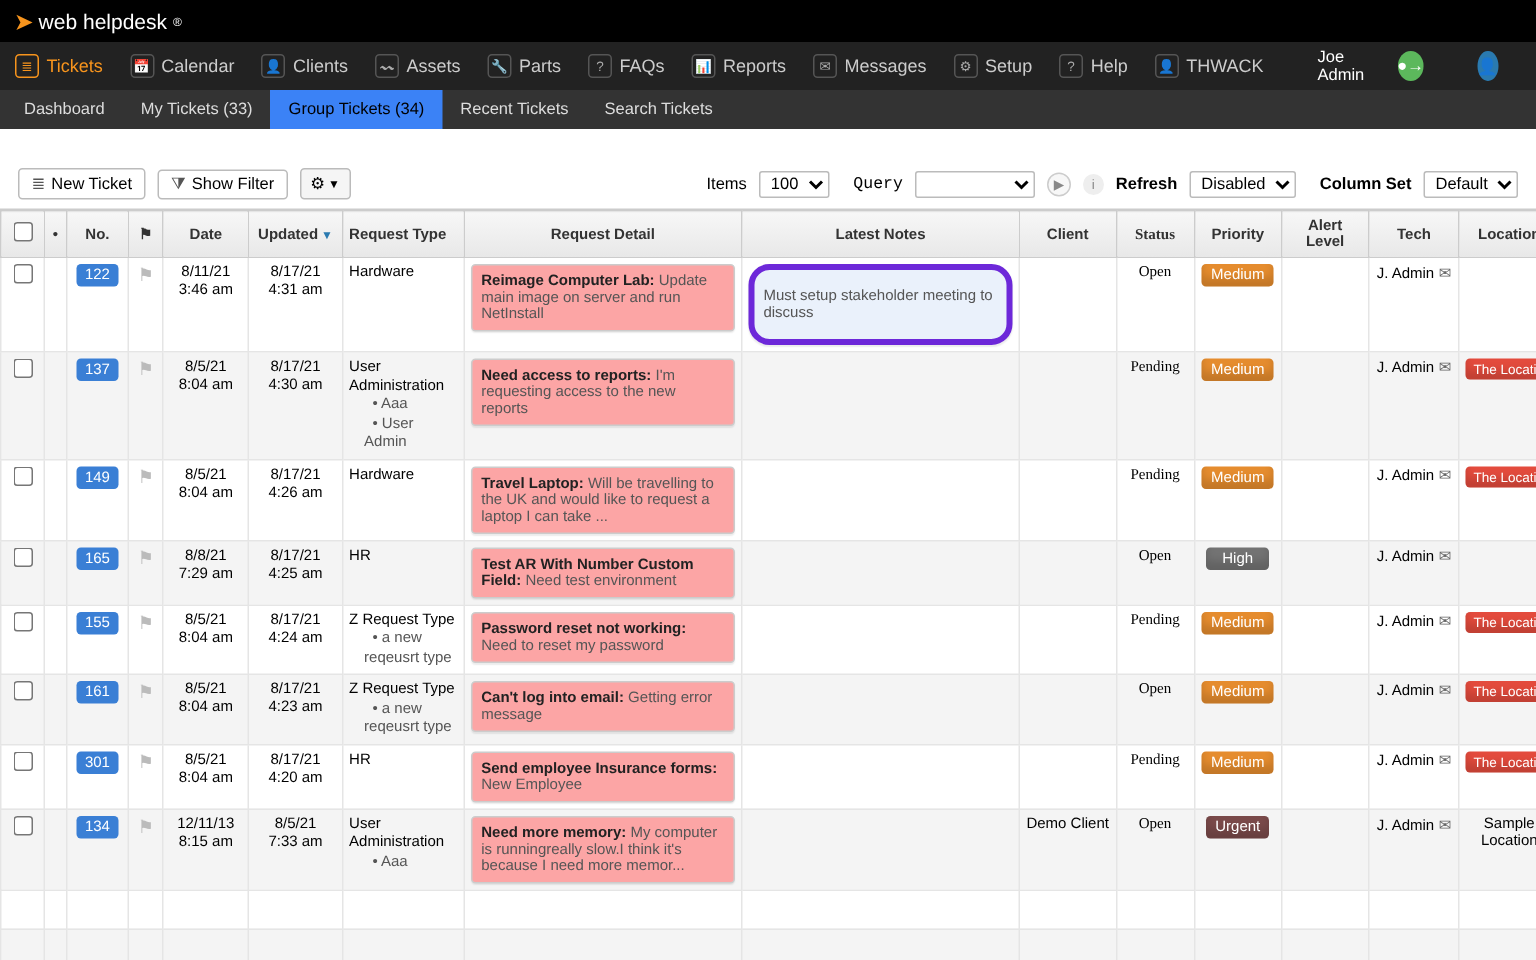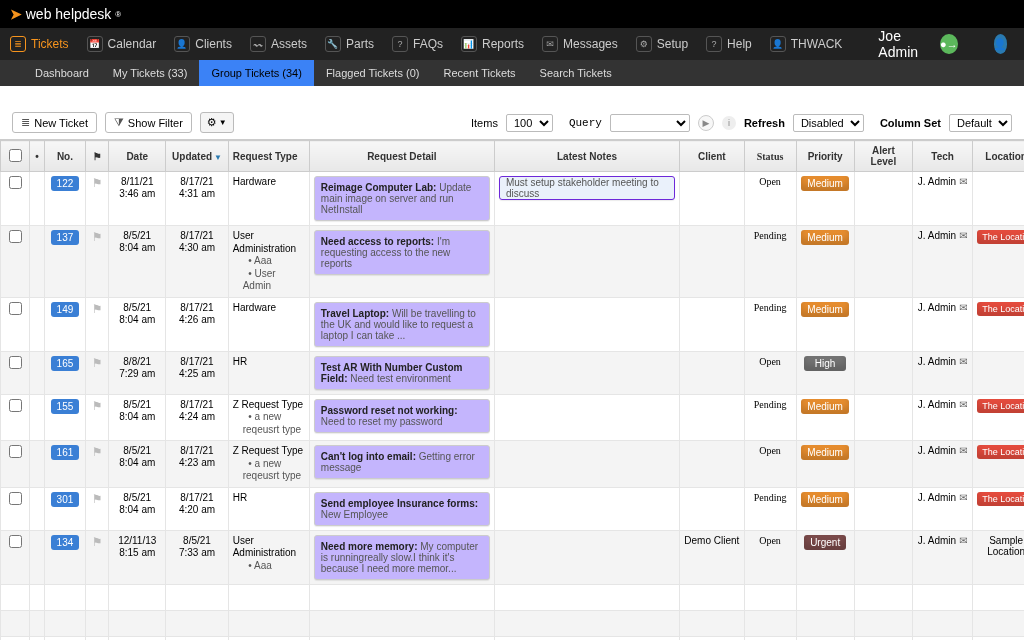--- a/index.html
+++ b/index.html
@@ -9,26 +9,26 @@
   .brand-logo { display: flex; align-items: center; gap: 4px; font-size: 14px; color: #fff; }
   .brand-logo .accent { color: #f7941d; font-weight: bold; }
   .brand-logo .reg { font-size: 8px; vertical-align: top; }
   
   .main-nav { background: #222; color: #ccc; height: 32px; display: flex; align-items: center; padding: 0 10px; gap: 18px; }
   .nav-item { display: flex; align-items: center; gap: 5px; cursor: pointer; font-size: 12px; }
   .nav-item.active { color: #f7941d; }
   .nav-icon { width: 16px; height: 16px; display: inline-flex; align-items: center; justify-content: center; border: 1px solid #555; border-radius: 3px; font-size: 9px; color: #aaa; }
   .nav-item.active .nav-icon { border-color: #f7941d; color: #f7941d; }
   .nav-spacer { flex: 1; }
-  .user-name { font-size: 14px; color: #fff; margin-right: 4px; }
+  .user-name { font-size: 11px; color: #fff; margin-right: 4px; }
   .circle { width: 20px; height: 20px; border-radius: 50%; display: inline-flex; align-items: center; justify-content: center; }
   .circle.green { background: #5cb85c; color: #fff; font-size: 11px; }
   .circle.blue { background: #2a7ab0; color: #fff; font-size: 11px; }
   
-  .sub-tabs { background: #333; height: 26px; display: flex; align-items: stretch; padding: 0 23px; gap: 0; font-size: 11px; }
+  .sub-tabs { background: #333; height: 26px; display: flex; align-items: stretch; padding: 0 4px; gap: 0; font-size: 11px; }
   .sub-tab { color: #ddd; padding: 0 12px; display: flex; align-items: center; cursor: pointer; }
   .sub-tab.active { background: #3b82f6; color: #000; font-weight: normal; }
   
   .toolbar { height: 34px; border-bottom: 1px solid #ccc; display: flex; align-items: center; padding: 0 12px; gap: 8px; background: #fff; margin-top: 20px; }
   .tb-btn { border: 1px solid #bbb; border-radius: 3px; padding: 3px 8px; display: flex; align-items: center; gap: 4px; font-size: 11px; cursor: pointer; background: #fff; }
   .tb-btn .ico { font-size: 11px; color: #555; }
   .tb-gear { border: 1px solid #bbb; border-radius: 3px; padding: 3px 6px; cursor: pointer; background: #f5f5f5; display:flex; align-items:center; gap:2px;}
   .tb-spacer { flex: 1; }
   .tb-label { font-size: 11px; }
   .tb-select, .tb-input { border: 1px solid #bbb; border-radius: 2px; font-size: 11px; padding: 1px 3px; background: #fff; }
@@ -54,23 +54,23 @@
   .col-client { width: 62px; }
   .col-status { width: 50px; font-family: Liberation Serif, serif; }
   .col-priority { width: 56px; }
   .col-alert { width: 56px; }
   .col-tech { width: 58px; }
   .col-loc { width: 64px; }
   td.col-type { text-align: left; }
   .ticket-no { background: #3a7fd5; color: #fff; border-radius: 3px; padding: 2px 6px; font-size: 10px; display: inline-block; min-width: 24px; }
   .flag-ico { color: #bbb; font-size: 12px; }
   .date-cell { line-height: 1.2; }
-  .detail-card { background: #c4b5fd; border: 1px solid #ccc; border-radius: 3px; padding: 5px 6px; text-align: left; font-size: 10px; color: #555; box-shadow: 0 1px 1px rgba(0,0,0,0.08); }
+  .detail-card { background: #fca5a5; border: 1px solid #ccc; border-radius: 3px; padding: 5px 6px; text-align: left; font-size: 10px; color: #555; box-shadow: 0 1px 1px rgba(0,0,0,0.08); }
   .detail-card b { color: #222; }
-  .notes-card { background: #eaf1fb; border: 1px solid #6d28d9; border-radius: 3px; padding: 0 6px; text-align: left; font-size: 10px; color: #555; box-shadow: 0 1px 1px rgba(0,0,0,0.08);}
+  .notes-card { background: #eaf1fb; border: 4px solid #6d28d9; border-radius: 14px; padding: 12px 6px; text-align: left; font-size: 10px; color: #555; box-shadow: 0 1px 1px rgba(0,0,0,0.08);}
   .prio { color: #fff; border-radius: 3px; padding: 2px 6px; font-size: 10px; display: inline-block; min-width: 42px; box-shadow: inset 0 -6px 6px rgba(0,0,0,0.15); }
   .prio.medium { background: #e58c2e; }
   .prio.high { background: #737373; }
   .prio.urgent { background: #7a4a4a; }
   .loc-pill { background: #e34b3d; color: #fff; border-radius: 3px; padding: 2px 5px; font-size: 9px; display: inline-block; white-space: nowrap; box-shadow: inset 0 -6px 6px rgba(0,0,0,0.15);}
   .tech-cell { white-space: nowrap; }
   .mail-ico { color: #666; font-size: 10px; margin-left: 3px; }
   .type-cell { text-align: left; line-height: 1.25; }
   .type-sub { color: #555; padding-left: 10px; display: block; }
   input[type=checkbox] { cursor: pointer; }
@@ -137,21 +137,20 @@
     <span class="circle green">●→</span>
     <span style="width: 8px;"></span>
     <span class="circle blue">👤</span>
     <span style="width: 8px;"></span>
   </div>
 
 <div class="sub-tabs" id="sub-tabs">
     <div class="sub-tab">Dashboard</div>
     <div class="sub-tab">My Tickets (33)</div>
     <div class="sub-tab active">Group Tickets (34)</div>
-    <div class="sub-tab">Flagged Tickets (0)</div>
     <div class="sub-tab">Recent Tickets</div>
     <div class="sub-tab">Search Tickets</div>
   </div>
 
 <div class="toolbar">
   <div class="tb-btn">
     <span class="ico">≣</span>
     <span>New Ticket</span>
   </div>
   <div class="tb-btn">

